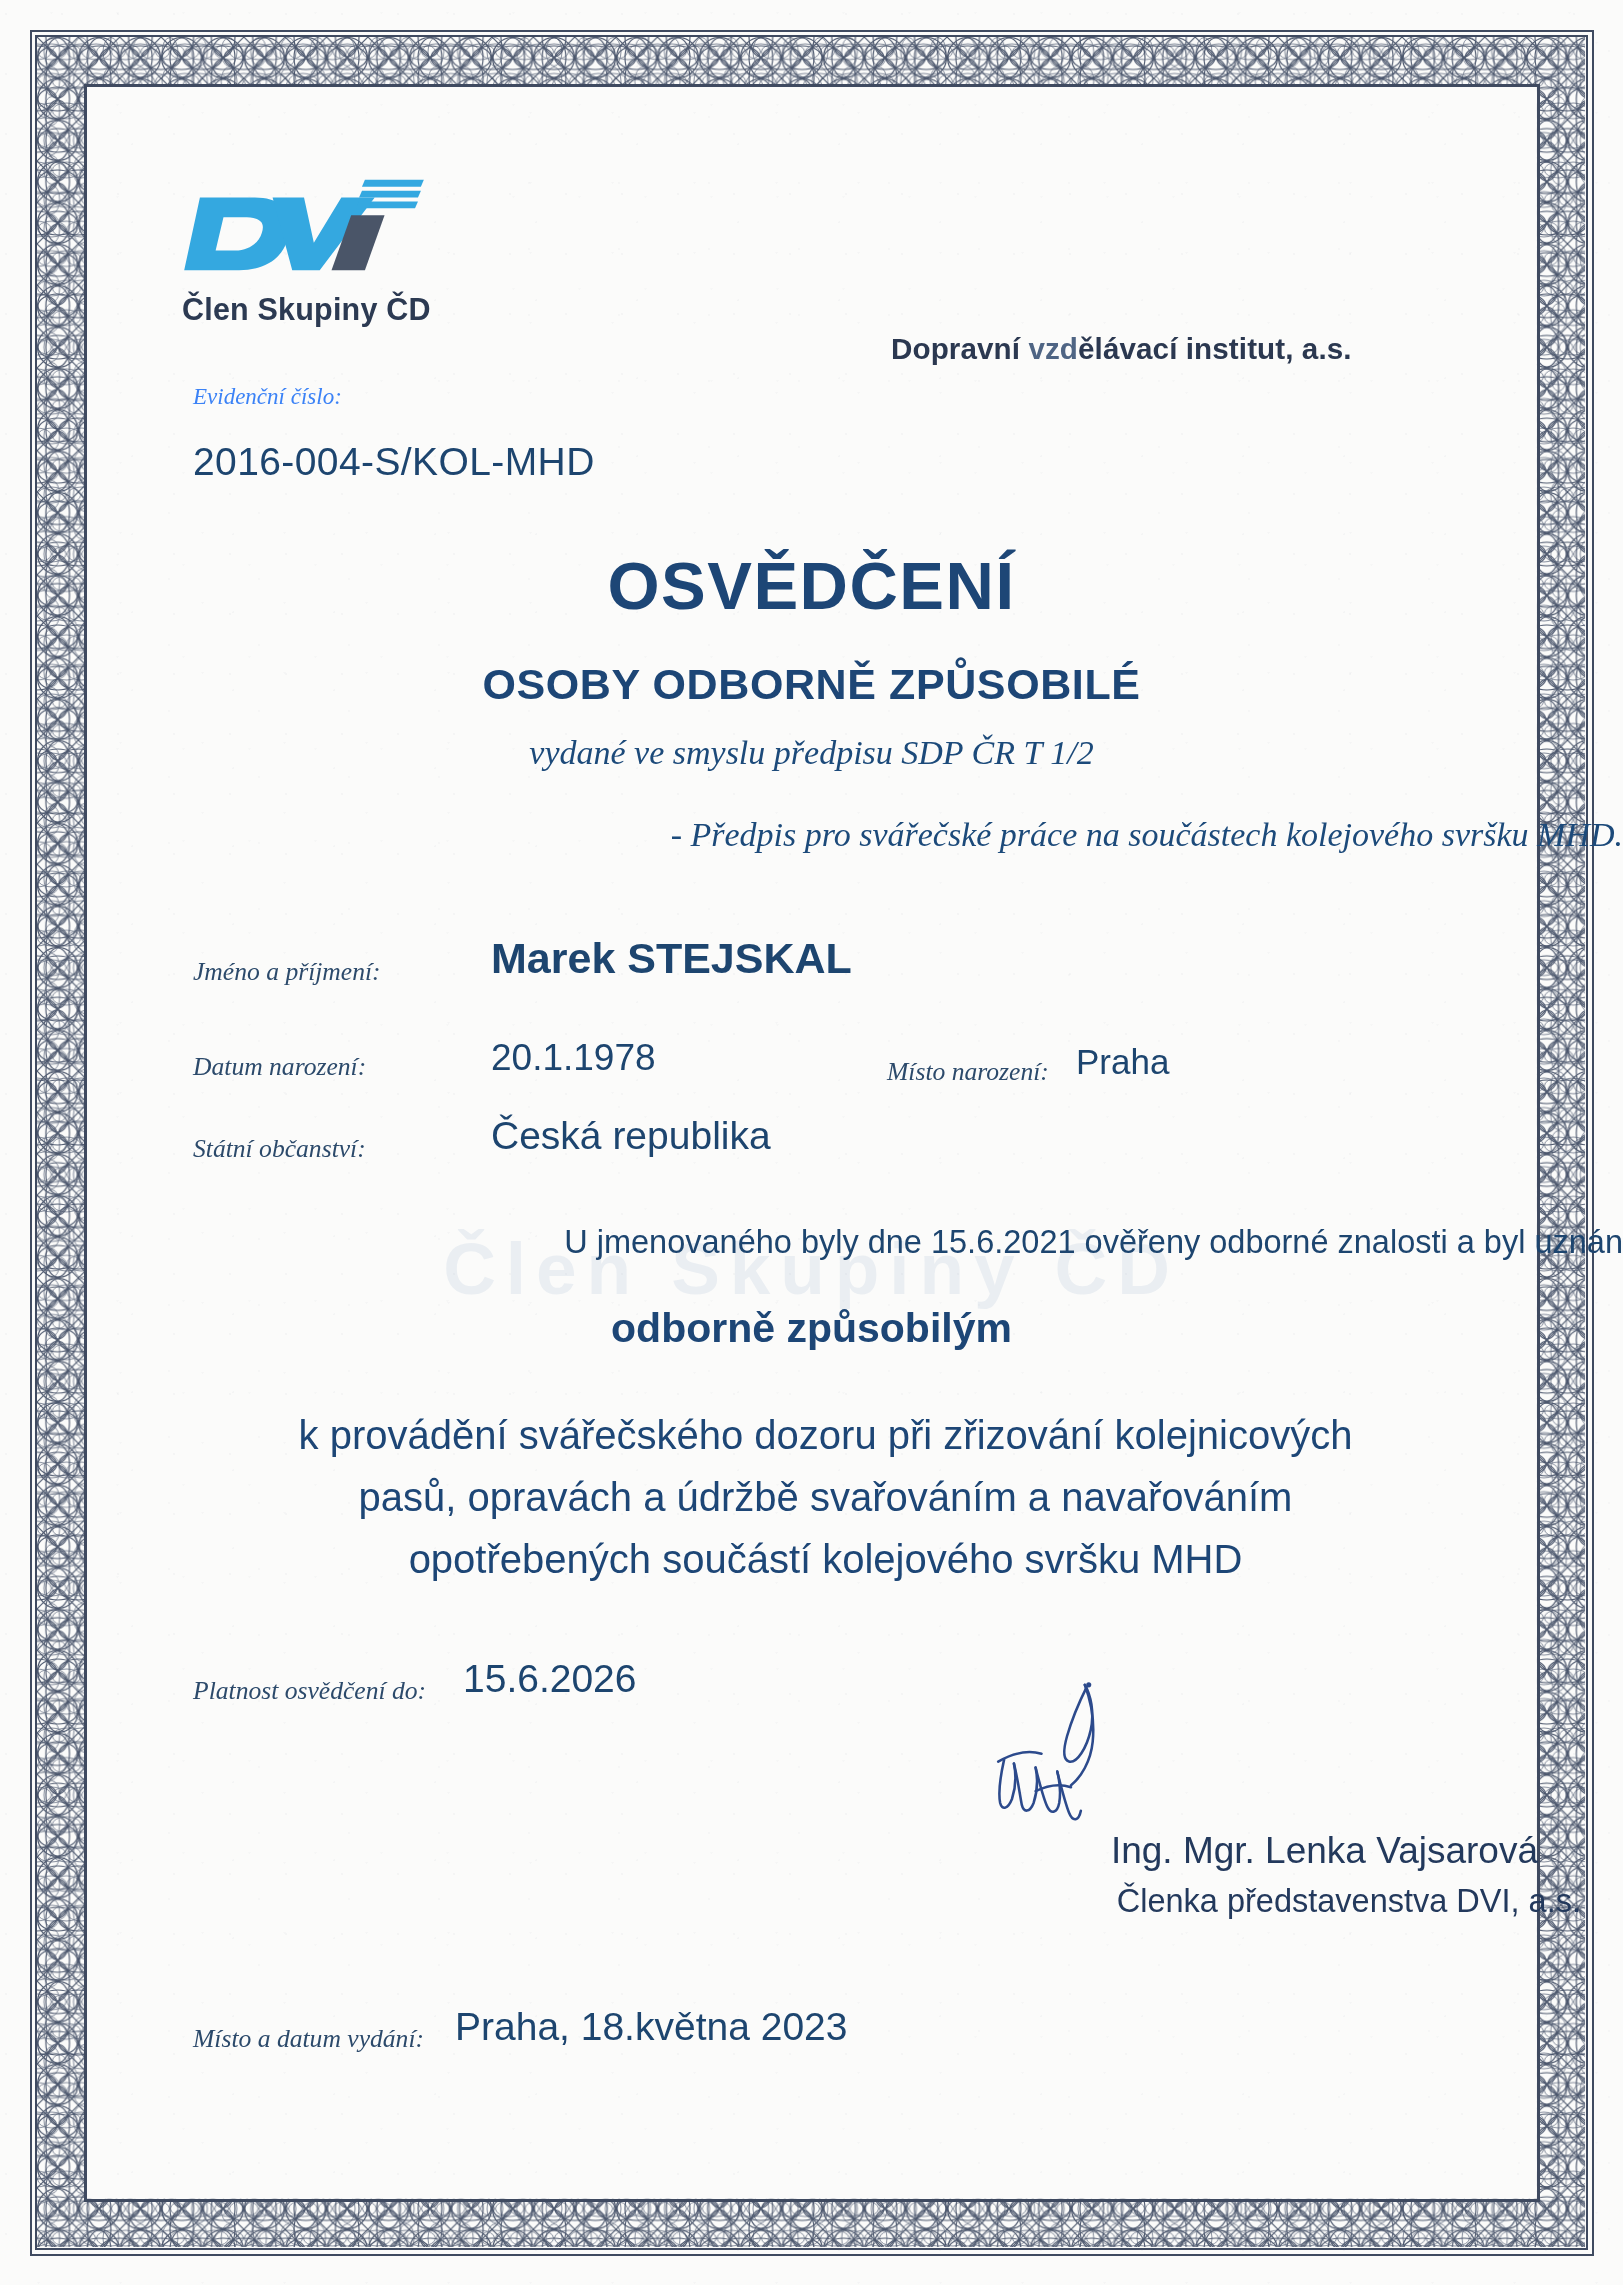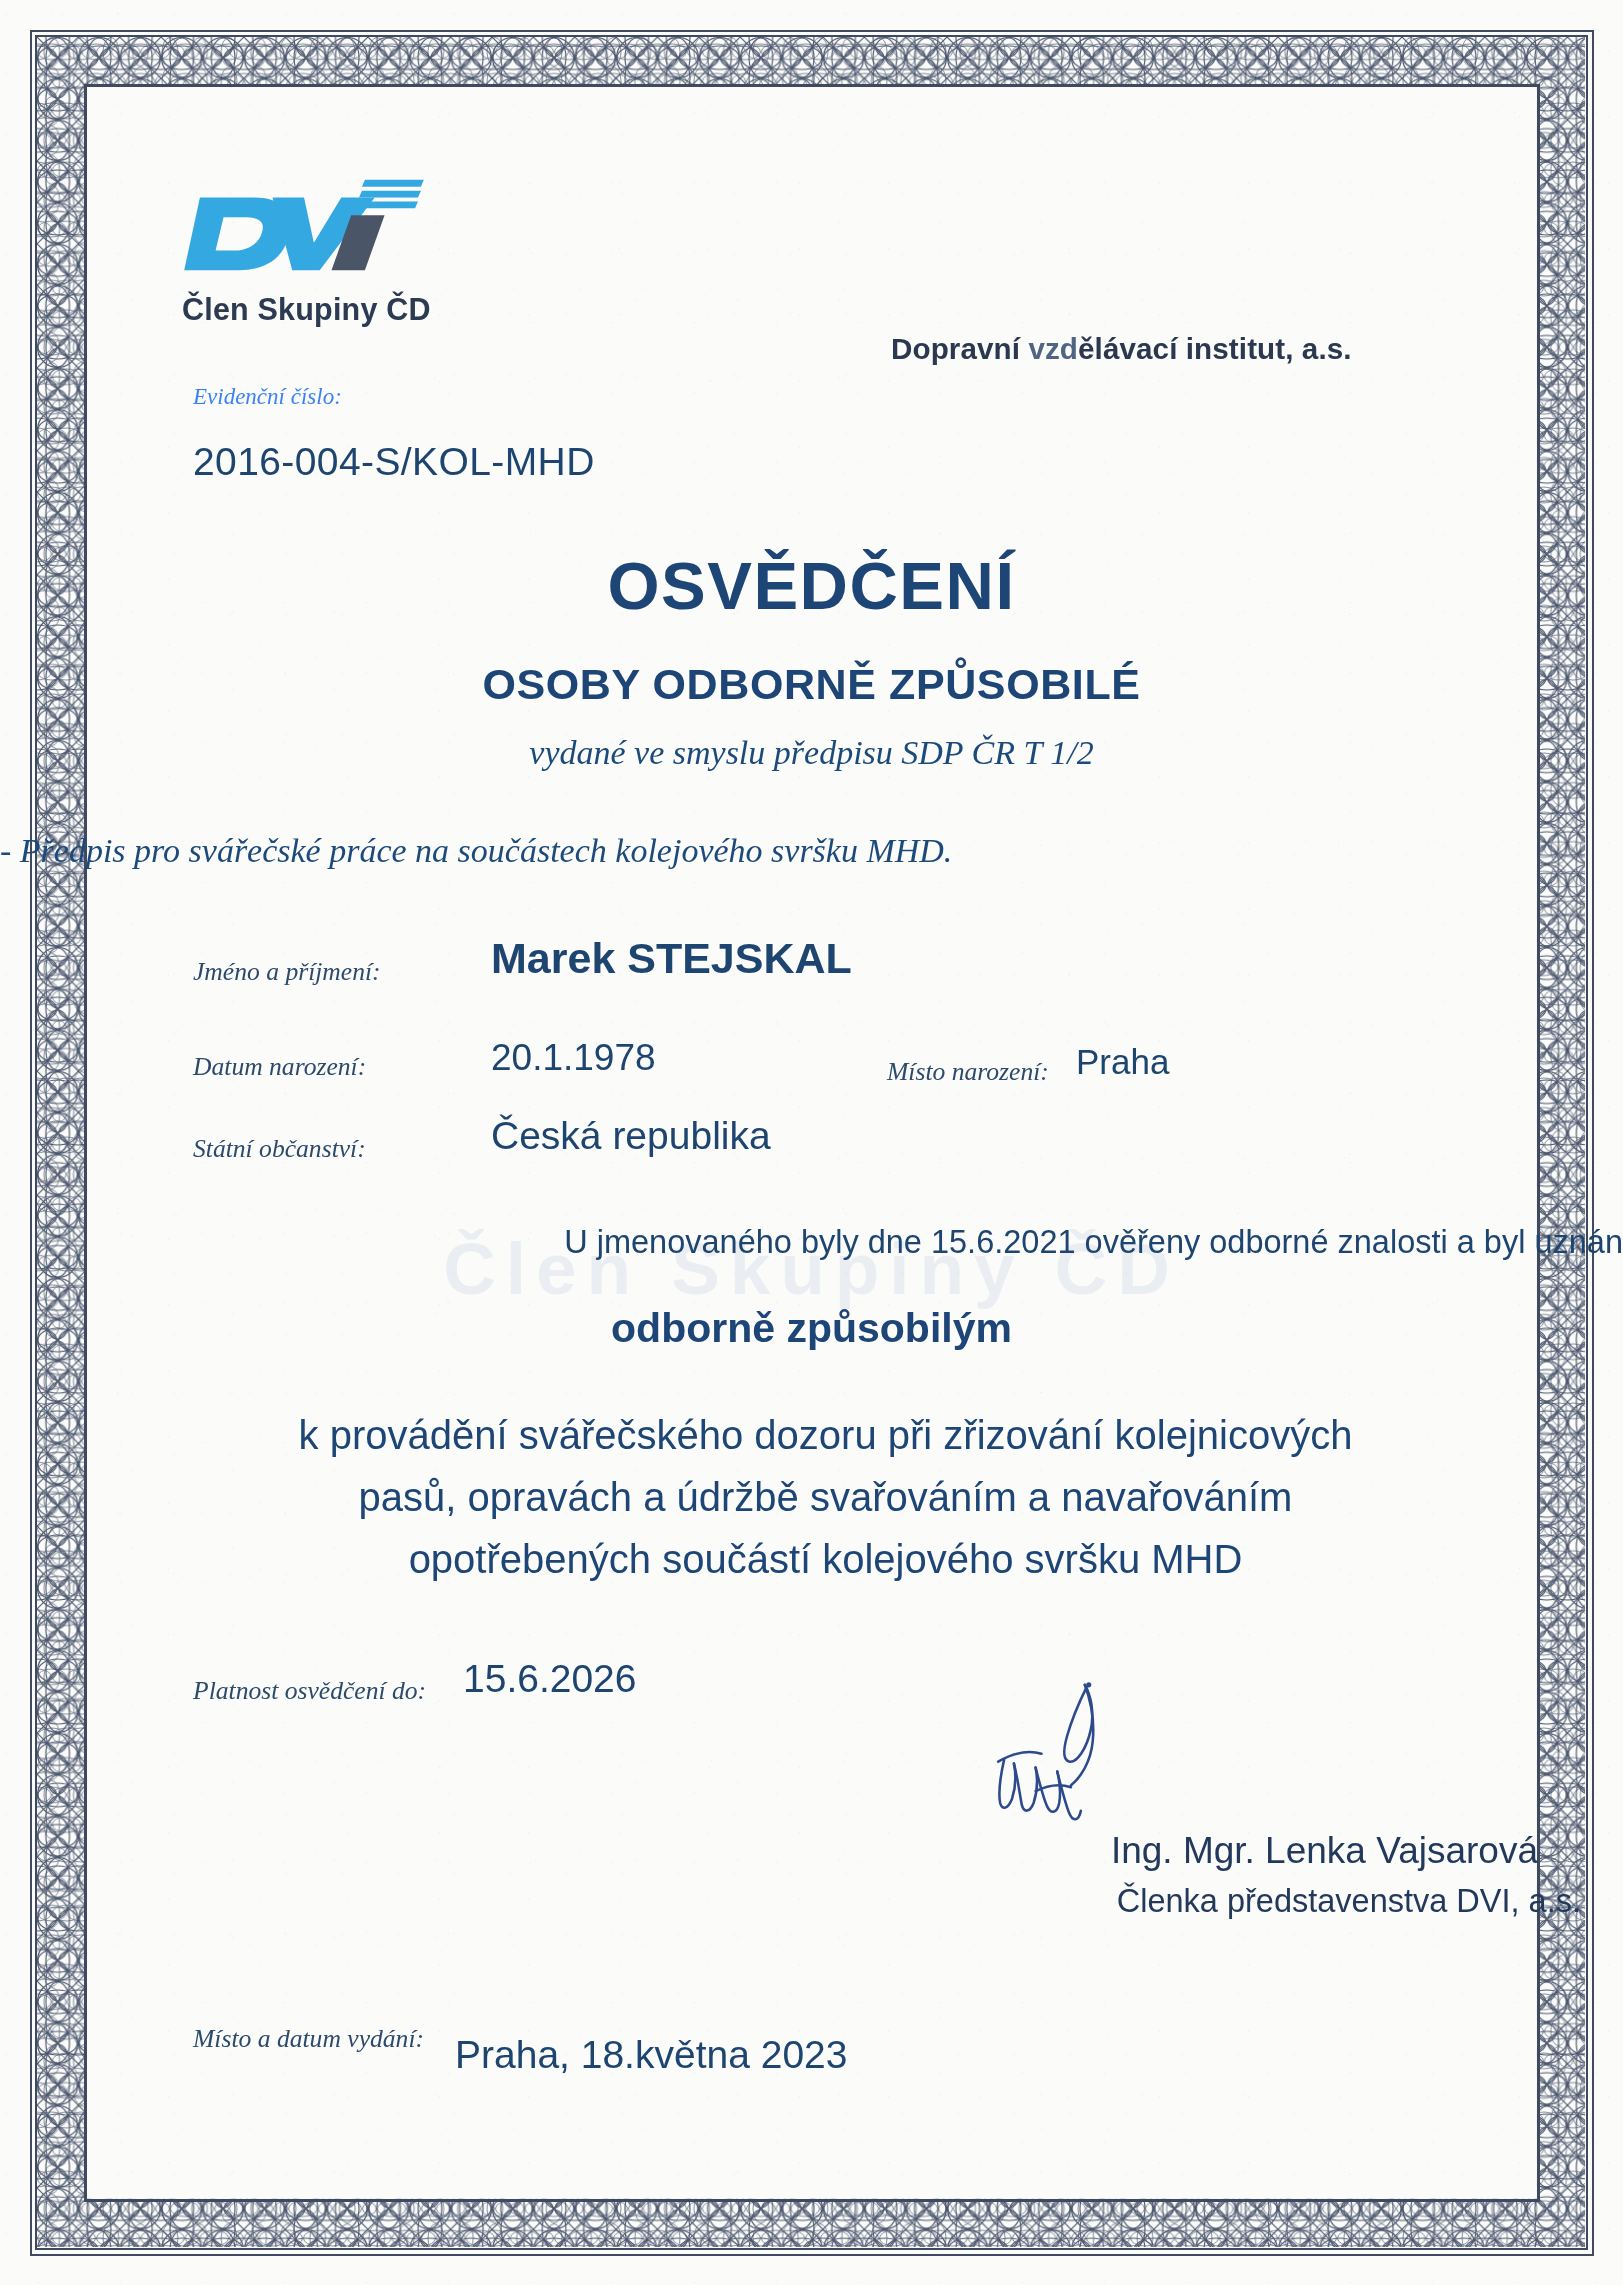--- a/index.html
+++ b/index.html
@@ -181,27 +181,26 @@
     font-size: 34px;
     font-style: italic;
     color: #1c4a7a;
     font-family: "Liberation Serif", serif;
     z-index: 6;
   }
   .issued-line2 {
     position: absolute;
     left: 0; top: 816px;
     width: 1623px;
-    text-align: left;
+    text-align: right;
     font-size: 34px;
     font-style: italic;
     color: #1c4a7a;
     font-family: "Liberation Serif", serif;
     z-index: 6;
-    margin-top: 16px;
   }
 
   
   .field-label {
     position: absolute;
     font-size: 25.6px;
     font-style: italic;
     color: #2c4a6b;
     font-family: "Liberation Serif", serif;
     z-index: 6;
@@ -289,21 +288,21 @@
     width: 1537px;
     text-align: right;
     font-size: 32.5px;
     color: #23395c;
     z-index: 6;
     margin-left: 44px;
   }
 
   
   .lbl-issue { left: 193px; top: 2024px; }
-  .val-issue { left: 455px; top: 2005px; font-size: 39px; margin-top: 28px; }
+  .val-issue { left: 455px; top: 2005px; font-size: 39px; }
 </style>
 </head>
 <body>
 
 <div class="page">
 
   <div class="border-frame">
     <div class="rule rule-outer"></div>
     <div class="rule rule-mid"></div>
 

